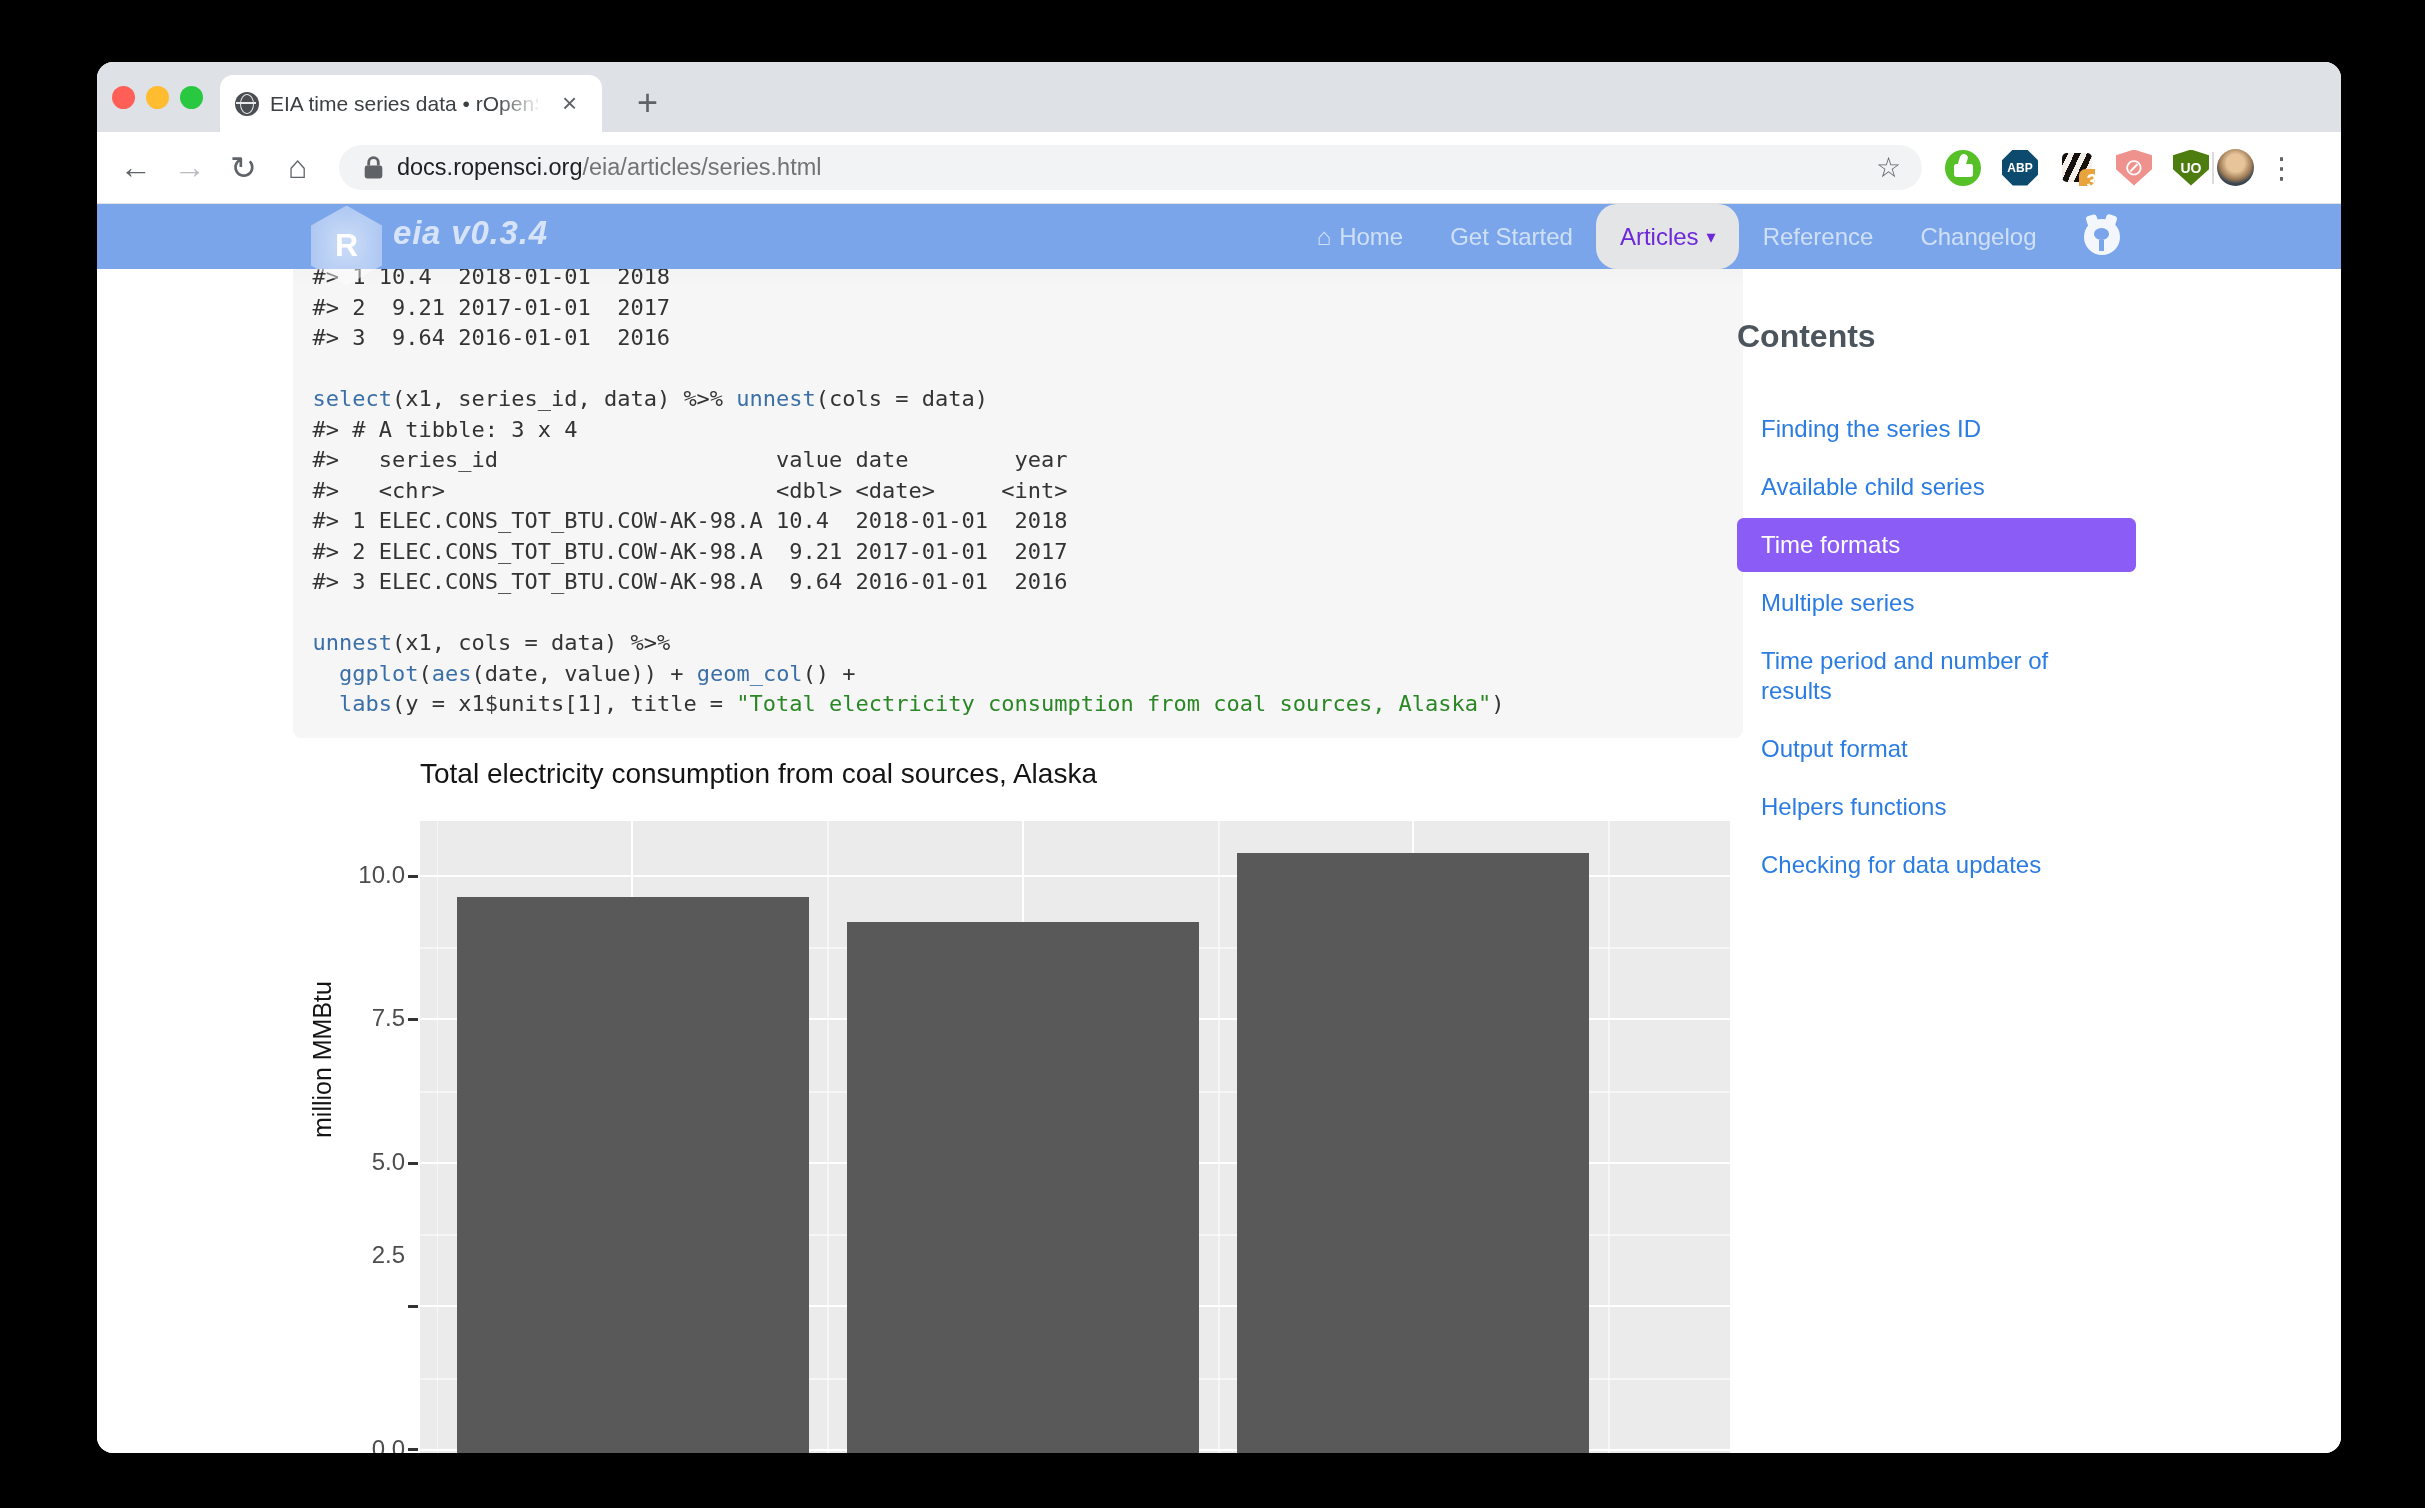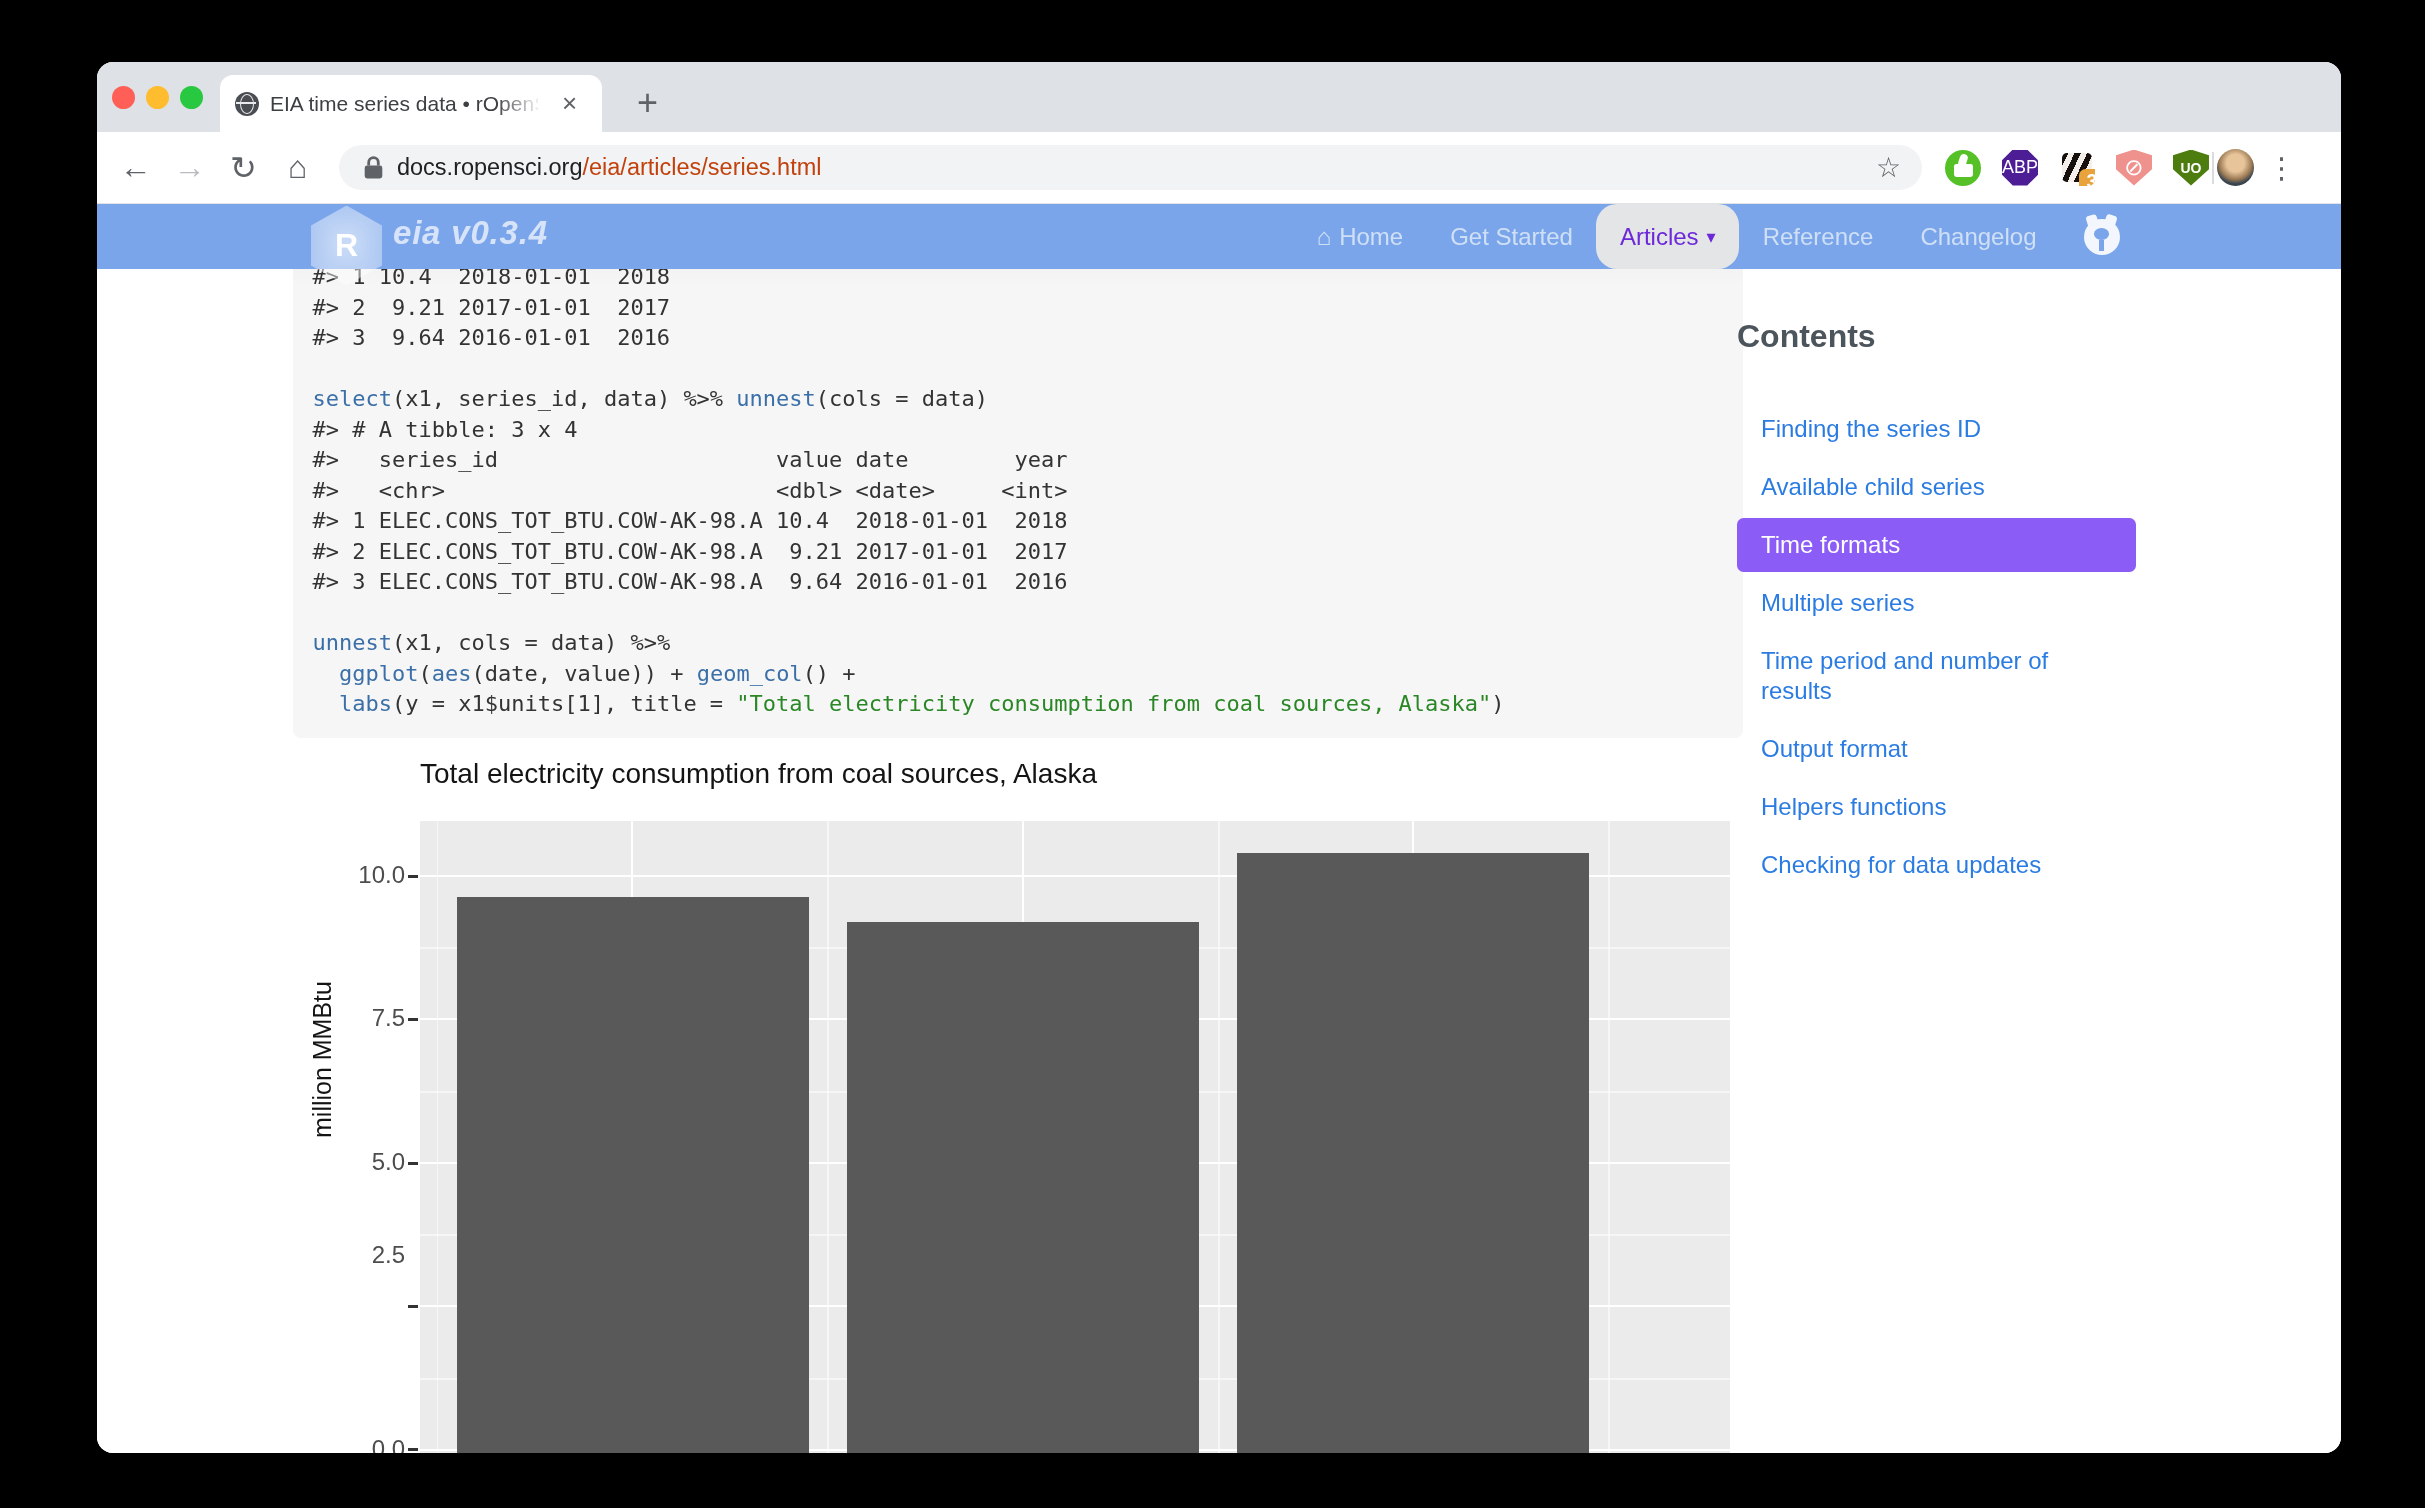--- a/index.html
+++ b/index.html
@@ -27,36 +27,36 @@
   
   .toolbar{position:relative;height:71px;background:#fff;border-bottom:0.8px solid #e1e3e6;
            display:flex;align-items:center;}
   .navbtn{font-size:32px;color:#5f6368;width:54px;text-align:center;flex:0 0 auto;}
   .navbtn.disabled{color:#b9bcc0;}
   .omnibox{height:45px;background:#f1f3f4;border-radius:23px;display:flex;align-items:center;
            margin-left:14.6px;width:1583px;flex:0 0 auto;padding:0 16px;box-sizing:border-box;}
   .lock{flex:0 0 auto;margin:0 13px 0 8px;}
   .url{font-size:23.5px;white-space:nowrap;overflow:hidden;flex:1;}
   .url .host{color:#202124;}
-  .url .path{color:#c2410c;}
+  .url .path{color:#737373;}
   .star{font-size:28px;color:#5f6368;flex:0 0 auto;margin-right:4.9px;}
   .extrow{display:flex;align-items:center;gap:21px;margin-left:23px;}
   .ext{position:relative;width:36px;height:36px;flex:0 0 auto;}
   .badge{position:absolute;right:-9.7px;bottom:-8px;background:#e8a33d;color:#fff;font-size:19.5px;
          padding:0.8px 7.3px;border-radius:6.5px;font-weight:700;}
   .sep{width:1.6px;height:32px;background:#dadce0;margin:0 3.2px;}
   .avatar{width:37px;height:37px;border-radius:50%;flex:0 0 auto;
           background:radial-gradient(circle at 50% 38%,#e8c49a 0 30%,#9a7a55 55%,#3c4650 70%,#22303c 100%);}
   .kebab{font-size:29px;color:#5f6368;margin:0 8px 0 13px;}
   
   .x-like{background:#56c127;border-radius:50%;}
   .x-like::before{content:"";position:absolute;left:9px;top:14px;width:19.5px;height:13px;background:#fff;border-radius:2.4px;}
   .x-like::after{content:"";position:absolute;left:14px;top:4.9px;width:8px;height:13px;background:#fff;border-radius:4px;transform:rotate(18deg);}
-  .x-abp{background:#4c1d95;clip-path:polygon(30% 0,70% 0,100% 30%,100% 70%,70% 100%,30% 100%,0 70%,0 30%);
-         color:#fff;font-weight:400;font-size:18px;display:flex;align-items:center;justify-content:center;}
+  .x-abp{background:#0c4a6e;clip-path:polygon(30% 0,70% 0,100% 30%,100% 70%,70% 100%,30% 100%,0 70%,0 30%);
+         color:#fff;font-weight:700;font-size:12px;display:flex;align-items:center;justify-content:center;}
   .x-badger{background:#fff;border-radius:6.5px;overflow:hidden;}
   .x-badger::before{content:"";position:absolute;inset:3.2px;
         background:repeating-linear-gradient(115deg,#15100d 0 5.7px,#f4efe9 5.7px 11.4px);border-radius:4.9px;}
   .x-shield1{background:#ef928e;clip-path:polygon(50% 0,100% 16%,100% 55%,50% 100%,0 55%,0 16%);
          color:#fff;display:flex;align-items:center;justify-content:center;font-size:23px;}
   .x-shield2{background:#4d7c0f;clip-path:polygon(50% 0,100% 16%,100% 55%,50% 100%,0 55%,0 16%);
          color:#fff;display:flex;align-items:center;justify-content:center;font-size:14px;font-weight:700;}
   
   .page{position:relative;height:1250px;background:#fff;overflow:hidden;}
   .navbar{position:absolute;left:0;top:0;right:0;height:65px;background:#7aa5ea;z-index:6;}

